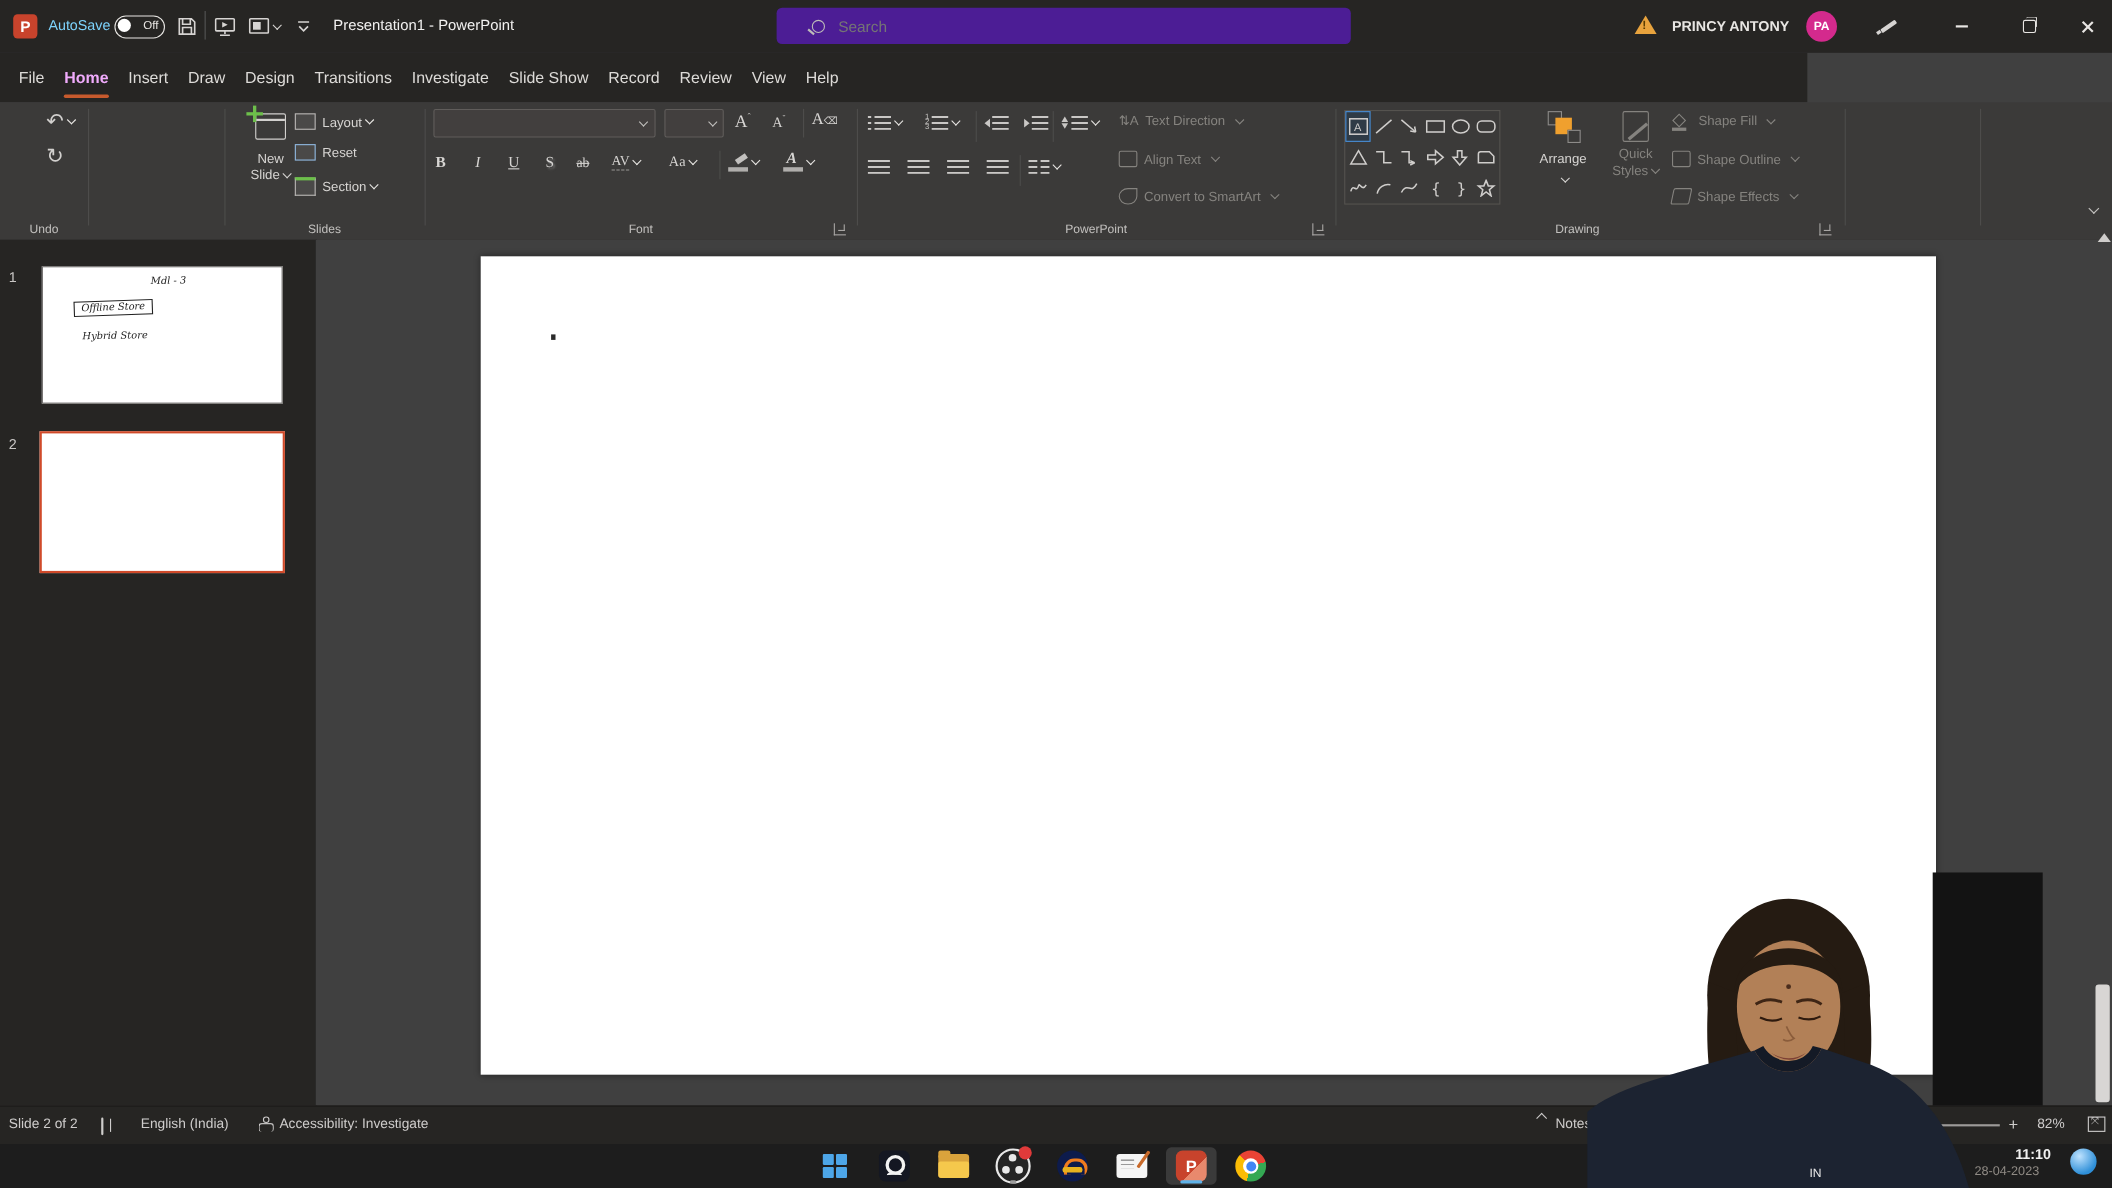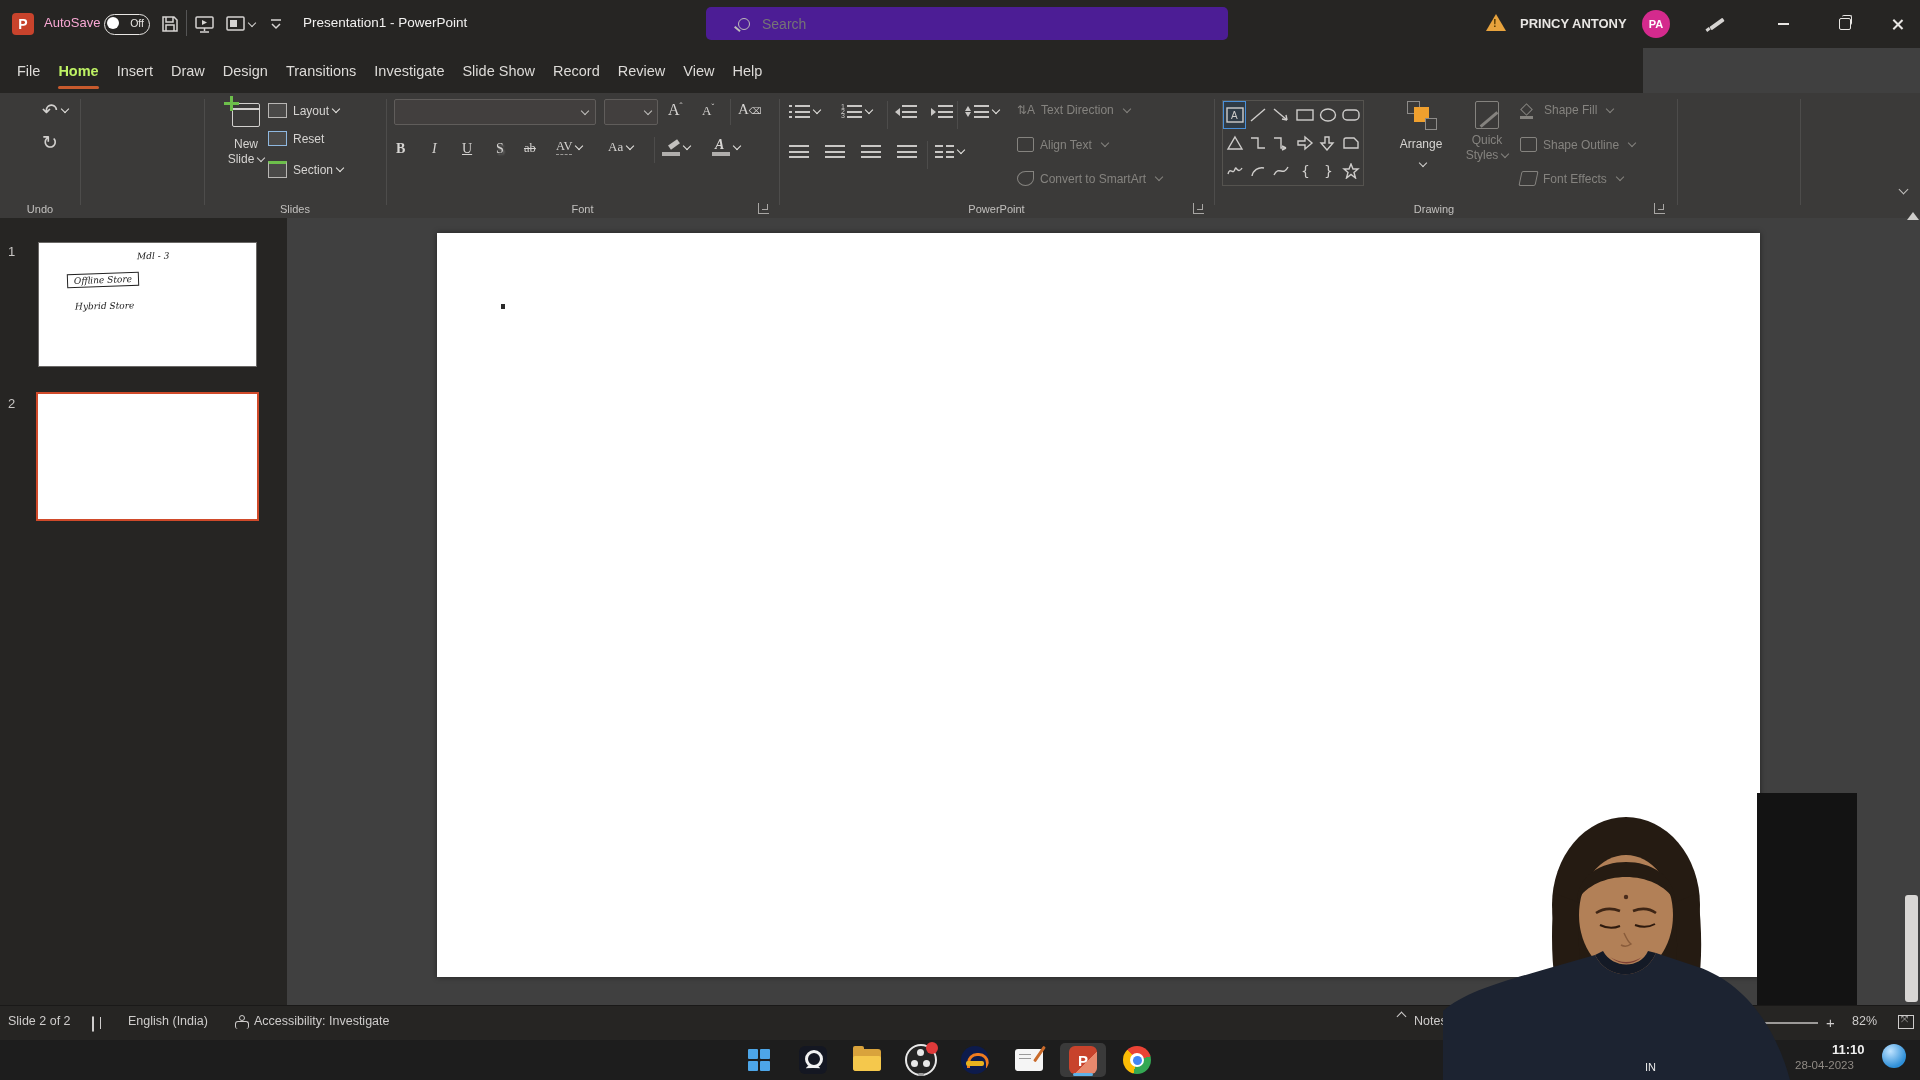--- a/index.html
+++ b/index.html
@@ -9,21 +9,21 @@
   .abs{position:absolute;}
   .row{display:flex;align-items:center;}
   
   .chev{display:inline-block;width:6px;height:6px;border-right:1.5px solid currentColor;
         border-bottom:1.5px solid currentColor;transform:rotate(45deg);margin-left:4px;margin-top:-3px;}
   .chev.sm{width:5px;height:5px;}
   
   #titlebar{left:0;top:0;width:1920px;height:48px;background:#262523;}
   .ppt-logo{left:12px;top:13px;width:22px;height:22px;border-radius:4px;background:#c8432c;
             color:#fff;font-weight:bold;font-size:14px;display:flex;align-items:center;justify-content:center;}
-  .autosave-label{left:44px;top:15px;font-size:13px;color:#f9a8d4;}
+  .autosave-label{left:44px;top:15px;font-size:13px;color:#7dd3fc;}
   .toggle{left:104px;top:14px;width:44px;height:19px;border:1.5px solid #e8e6e3;border-radius:11px;}
   .knob{position:absolute;left:2px;top:2px;width:12px;height:12px;border-radius:50%;background:#fff;}
   .toggle-state{position:absolute;right:5px;top:2px;font-size:10.5px;color:#e8e6e3;}
   .qat-icon{top:12px;width:24px;height:24px;display:flex;align-items:center;justify-content:center;color:#d6d4d2;}
   .tb-divider{top:10px;width:1px;height:26px;background:#555;}
   .doc-title{left:303px;top:15px;font-size:13.5px;color:#f2f1f0;}
   .searchbox{left:706px;top:7px;width:522px;height:33px;background:#4c1d95;border-radius:5px;
              display:flex;align-items:center;color:#bdbbb9;font-size:14px;}
   .searchbox input{background:transparent;border:none;outline:none;color:#bdbbb9;font-size:14px;
              font-family:"Liberation Sans",sans-serif;width:440px;}
@@ -42,21 +42,21 @@
   .restore-glyph{width:10px;height:10px;border:1.3px solid #e8e6e3;border-radius:2px;position:relative;}
   .restore-glyph::before{content:"";position:absolute;left:2px;top:-4px;width:9px;height:9px;border-top:1.3px solid #e8e6e3;border-right:1.3px solid #e8e6e3;border-radius:2px;}
   .min-glyph{width:11px;height:1.5px;background:#e8e6e3;}
   .x-glyph{position:relative;width:13px;height:13px;}
   .x-glyph::before,.x-glyph::after{content:"";position:absolute;left:6px;top:0;width:1.5px;height:13px;background:#e8e6e3;}
   .x-glyph::before{transform:rotate(45deg);} .x-glyph::after{transform:rotate(-45deg);}
   
   #tabrow{left:0;top:48px;width:1643px;height:45px;background:#262523;}
   .tabs{position:absolute;left:8px;top:0;height:45px;display:flex;align-items:center;}
   .tab{padding:0 9px;font-size:14.5px;color:#dddbd8;height:45px;display:flex;align-items:center;position:relative;}
-  .tab.active{color:#bef264;font-weight:bold;}
+  .tab.active{color:#f0abfc;font-weight:bold;}
   .tab.active::after{content:"";position:absolute;left:9px;right:9px;bottom:4px;height:3px;background:#c75a2d;border-radius:2px;}
   .comment-btn{left:1762px;top:53px;width:40px;height:33px;border:1px solid #8a8886;border-radius:4px;
                display:flex;align-items:center;justify-content:center;}
   .bubble{width:16px;height:11px;border:1.5px solid #d6d4d2;border-radius:3px;position:relative;}
   .bubble::after{content:"";position:absolute;left:3px;bottom:-5px;border-left:4px solid transparent;border-right:2px solid transparent;border-top:5px solid #d6d4d2;}
   .bubble::before{content:"";position:absolute;left:3px;top:3px;width:8px;height:1.5px;background:#d6d4d2;}
   .share-btn{left:1812px;top:53px;width:96px;height:33px;background:#e0693c;border-radius:4px;color:#40190b;
              font-size:14px;font-weight:600;display:flex;align-items:center;justify-content:center;gap:5px;}
   .share-arrow{width:8px;height:8px;border-left:1.5px solid #40190b;border-bottom:1.5px solid #40190b;position:relative;}
   .share-arrow::after{content:"↗";position:absolute;left:1px;top:-8px;font-size:10px;}
@@ -555,21 +555,21 @@
         <span>Shape Fill</span>
         <span class="chev sm" style="color:#85837f"></span>
       </div>
       <div class="abs pright" style="left:306px;top:44px">
         <span class="pr-ic"></span>
         <span>Shape Outline</span>
         <span class="chev sm" style="color:#85837f"></span>
       </div>
       <div class="abs pright" style="left:306px;top:78px">
         <span class="pr-ic" style="transform:skewX(-12deg)"></span>
-        <span>Font Effects</span>
+        <span>Shape Effects</span>
         <span class="chev sm" style="color:#85837f"></span>
       </div>
       <div class="glabel" style="left:150px;width:140px">Drawing</div>
       <div class="launcher" style="left:440px"></div>
     </div>
 
 
     <div class="abs collapse-chev">
         <span class="chev"></span>
       </div>

